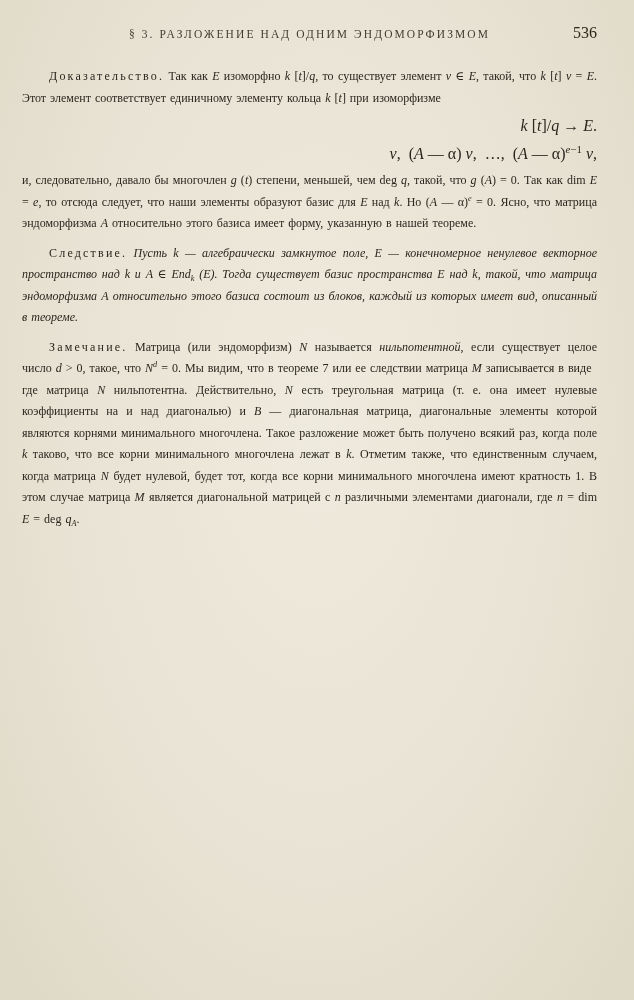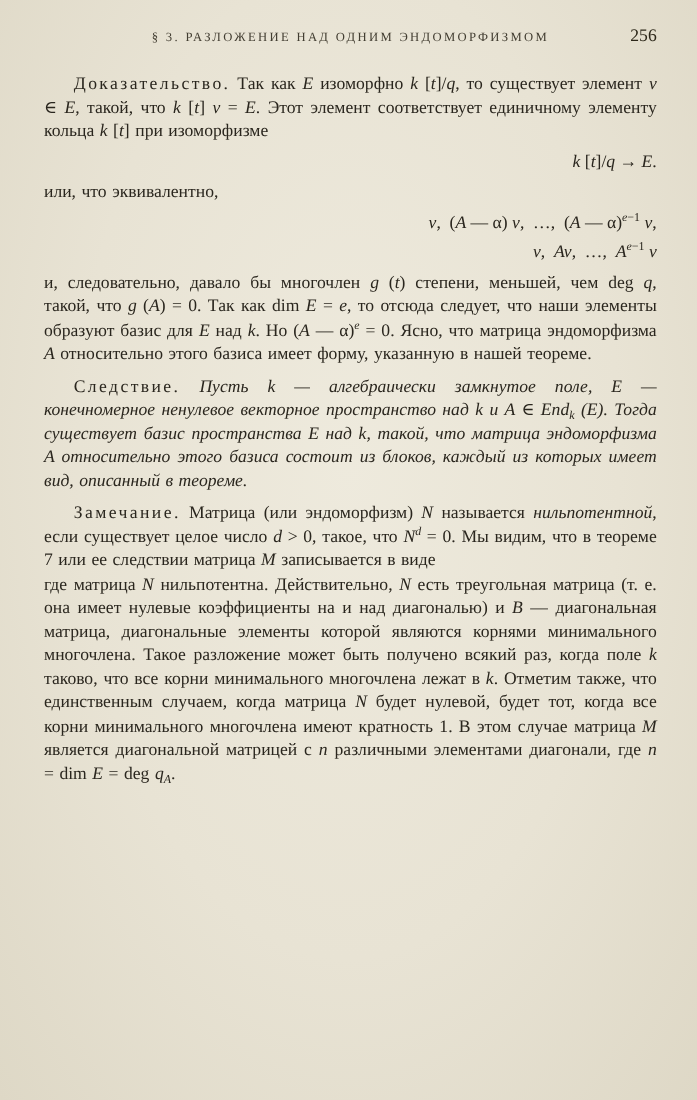--- a/index.html
+++ b/index.html
@@ -5,40 +5,40 @@
   * { margin: 0; padding: 0; box-sizing: border-box; }
   html, body { background: #b9b4a6; }
   body { display: flex; justify-content: center; }
   .page {
     position: relative;
     width: 634px;
     height: 1000px;
     background: radial-gradient(ellipse at 50% 42%, #eeeadd 0%, #e8e3d4 55%, #ded8c6 100%);
     color: #2a261e;
     font-family: "Liberation Serif", "DejaVu Serif", serif;
-    padding: 24px 37px 0 40px;
+    padding: 24px 37px 0 22px;
     overflow: hidden;
   }
   .pagehead { position: relative; height: 20px; margin-bottom: 22px; }
   .head-title {
     text-align: center;
     font-size: 11.5px;
     letter-spacing: 2.1px;
     color: #423d31;
     padding-top: 4px;
     white-space: nowrap;
   }
   .head-num {
     position: absolute;
     right: 0; top: 0;
     font-size: 16px;
     color: #2c2719;
   }
   .para {
-    font-size: 16px;
+    font-size: 12px;
     line-height: 21.5px;
     text-align: justify;
     word-spacing: 1px;
   }
   .indent { text-indent: 27px; }
   .gap { margin-top: 8px; }
   .cor { font-style: italic; }
   .cor .roman { font-style: normal; margin-top: 38px; }
   .sp { letter-spacing: 2.2px; }
   .formula {
@@ -51,28 +51,26 @@
   sub { font-size: 0.68em; line-height: 0; }
   i { font-style: italic; }
 </style>
 </head>
 <body>
 
 <div class="page">
 
   <header class="pagehead">
     <div class="head-title">§ 3. РАЗЛОЖЕНИЕ НАД ОДНИМ ЭНДОМОРФИЗМОМ</div>
-    <div class="head-num">256</div>
+    <div class="head-num">536</div>
   </header>
 
   <main>
     <p class="para indent"><span class="sp">Доказательство.</span> Так как <i>E</i> изоморфно <i>k</i> [<i>t</i>]/<i>q</i>, то существует элемент <i>v</i> ∈ <i>E</i>, такой, что <i>k</i> [<i>t</i>] <i>v</i> = <i>E</i>. Этот элемент соответствует единичному элементу кольца <i>k</i> [<i>t</i>] при изоморфизме</p>
     <div class="formula"><i>k</i> [<i>t</i>]/<i>q</i> → <i>E</i>.</div>
-    <p class="para">или, что эквивалентно,</p>
     <div class="formula"><i>v</i>, (<i>A</i> — α) <i>v</i>, …, (<i>A</i> — α)<sup><i>e</i>−1</sup> <i>v</i>,</div>
-    <div class="formula"><i>v</i>, <i>Av</i>, …, <i>A</i><sup><i>e</i>−1</sup> <i>v</i></div>
     <p class="para">и, следовательно, давало бы многочлен <i>g</i> (<i>t</i>) степени, меньшей, чем deg <i>q</i>, такой, что <i>g</i> (<i>A</i>) = 0. Так как dim <i>E</i> = <i>e</i>, то отсюда следует, что наши элементы образуют базис для <i>E</i> над <i>k</i>. Но (<i>A</i> — α)<sup><i>e</i></sup> = 0. Ясно, что матрица эндоморфизма <i>A</i> относительно этого базиса имеет форму, указанную в нашей теореме.</p>
     <p class="para indent gap cor"><span class="sp roman">Следствие.</span> Пусть <i>k</i> — алгебраически замкнутое поле, <i>E</i> — конечномерное ненулевое векторное пространство над <i>k</i> и <i>A</i> ∈ End<sub><i>k</i></sub> (<i>E</i>). Тогда существует базис пространства <i>E</i> над <i>k</i>, такой, что матрица эндоморфизма <i>A</i> относительно этого базиса состоит из блоков, каждый из которых имеет вид, описанный в теореме.</p>
     <p class="para indent gap"><span class="sp">Замечание.</span> Матрица (или эндоморфизм) <i>N</i> называется <i>нильпотентной</i>, если существует целое число <i>d</i> &gt; 0, такое, что <i>N</i><sup><i>d</i></sup> = 0. Мы видим, что в теореме 7 или ее следствии матрица <i>M</i> записывается в виде</p>
     <p class="para">где матрица <i>N</i> нильпотентна. Действительно, <i>N</i> есть треугольная матрица (т. е. она имеет нулевые коэффициенты на и над диагональю) и <i>B</i> — диагональная матрица, диагональные элементы которой являются корнями минимального многочлена. Такое разложение может быть получено всякий раз, когда поле <i>k</i> таково, что все корни минимального многочлена лежат в <i>k</i>. Отметим также, что единственным случаем, когда матрица <i>N</i> будет нулевой, будет тот, когда все корни минимального многочлена имеют кратность 1. В этом случае матрица <i>M</i> является диагональной матрицей с <i>n</i> различными элементами диагонали, где <i>n</i> = dim <i>E</i> = deg <i>q<sub>A</sub></i>.</p>
   </main>
 
 </div>
 
 </body></html>

